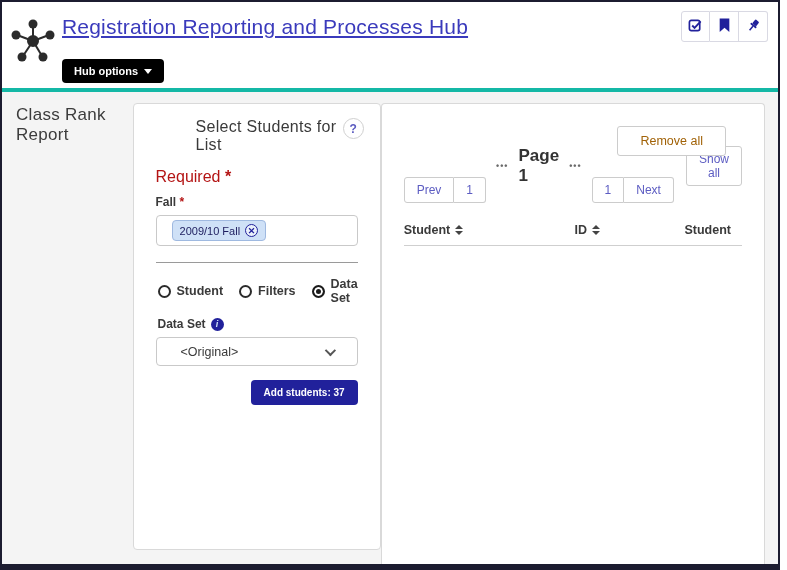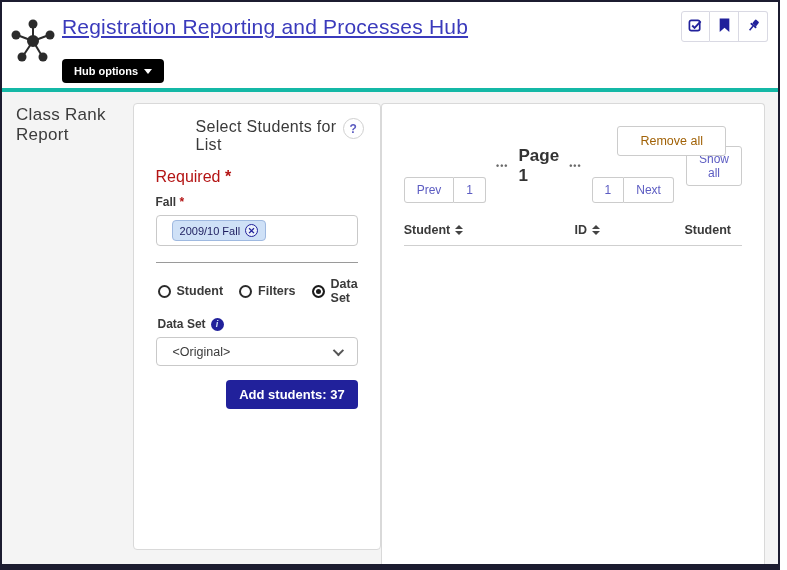--- a/index.html
+++ b/index.html
@@ -129,34 +129,34 @@
 
   .dataset-label-row { display: flex; align-items: center; gap: 5px; margin: 2px 0 6px 2px; }
   .info-circle {
     width: 13px; height: 13px; border-radius: 50%;
     background: #21219b; color: #cfe1f7;
     font-size: 9px; font-weight: bold; font-style: italic;
     display: inline-flex; align-items: center; justify-content: center;
   }
   .select-box {
     border: 1px solid #c9c9c9; border-radius: 4px; background: #fff;
-    height: 29px; padding: 0 16px;
+    height: 29px; padding: 0 24px;
     display: flex; align-items: center; justify-content: space-between;
     font-size: 12.5px; color: #3a3a3a; cursor: pointer;
   }
   .chevron {
     width: 8px; height: 8px;
     border-right: 2px solid #555; border-bottom: 2px solid #555;
     transform: rotate(45deg) translateY(-2px);
   }
   .add-students-row { display: flex; justify-content: flex-end; margin-top: 14px; }
   .primary-btn {
     background: #21219b; color: #fff; border: none; border-radius: 4px;
     font-family: "Liberation Sans", sans-serif;
-    font-size: 13px; font-weight: bold;
+    font-size: 10px; font-weight: bold;
     padding: 7px 13px; cursor: pointer; margin-left: 11px;
   }
 
   
   .list-panel { flex: 1 1 auto; border-bottom: none; border-radius: 4px 4px 0 0; }
   .pager-row {
     display: flex; align-items: center; margin: 11px 0 0 0;
     position: relative;
   }
   .pager-group { display: flex; margin-top: 48px; }

